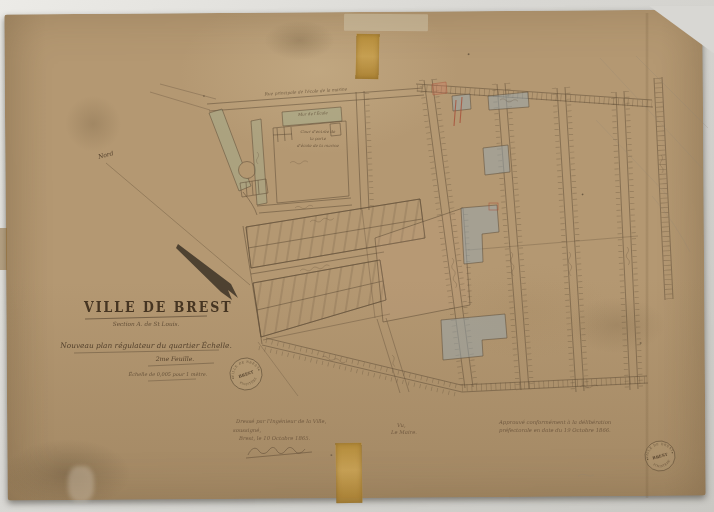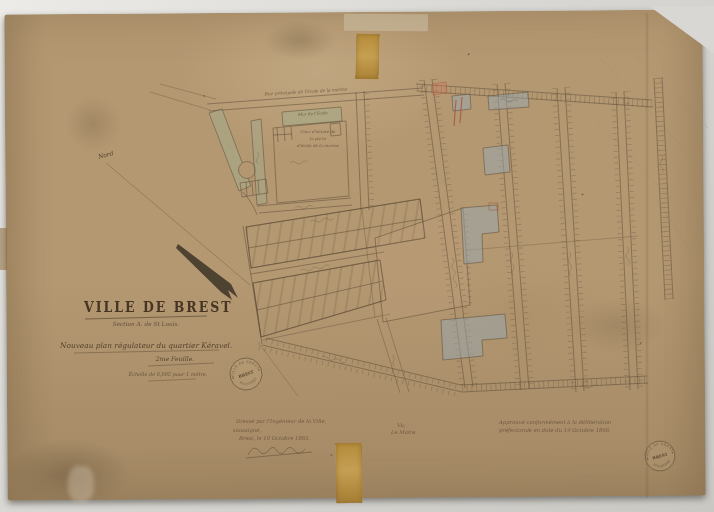--- a/index.html
+++ b/index.html
@@ -238,21 +238,21 @@
       </text>
       <text y="1.6" text-anchor="middle" font-size="4" font-weight="bold" fill="rgba(80,62,42,0.95)">BREST</text>
       <circle cx="-12.8" cy="0" r="0.7" fill="rgba(95,76,52,0.9)" stroke="none"></circle>
       <circle cx="12.8" cy="0" r="0.7" fill="rgba(95,76,52,0.9)" stroke="none"></circle>
     </g>
   </svg>
 
   <div id="labels">
     <div class="lbl ctr" style="left:84px;top:301px;width:124px;font-size:12.5px;font-weight:bold;letter-spacing:2px;transform:scaleY(1.15);color:#463522;">VILLE DE BREST</div>
     <div class="lbl ctr it" style="left:96px;top:322px;width:100px;font-size:5.8px;opacity:.85;">Section A. de St Louis.</div>
-    <div class="lbl ctr it" style="left:60px;top:342px;width:172px;font-size:7.4px;">Nouveau plan régulateur du quartier Kéravel.</div>
+    <div class="lbl ctr it" style="left:60px;top:342px;width:172px;font-size:7.4px;">Nouveau plan régulateur du quartier Échelle.</div>
     <div class="lbl ctr it" style="left:142px;top:356px;width:66px;font-size:6.2px;">2me Feuille.</div>
     <div class="lbl ctr it" style="left:126px;top:372px;width:84px;font-size:5px;opacity:.8;">Échelle de 0,005 pour 1 mètre.</div>
 
     <div class="lbl it" style="left:98px;top:152px;font-size:6px;transform:rotate(-14deg);">Nord</div>
     <div class="lbl ctr it" style="left:225px;top:90px;width:162px;font-size:4.3px;transform:rotate(-3.5deg);opacity:.75;">Rue principale de l'école de la marine</div>
     <div class="lbl ctr it" style="left:288px;top:112px;width:50px;font-size:4px;transform:rotate(-4deg);opacity:.75;">Mur de l'École</div>
     <div class="lbl ctr it" style="left:292px;top:130px;width:52px;font-size:4.1px;opacity:.75;">Cour d'entrée de</div>
     <div class="lbl ctr it" style="left:292px;top:137px;width:52px;font-size:4.1px;opacity:.75;">la porte</div>
     <div class="lbl ctr it" style="left:292px;top:144px;width:52px;font-size:4.1px;opacity:.75;">d'école de la marine</div>
 

